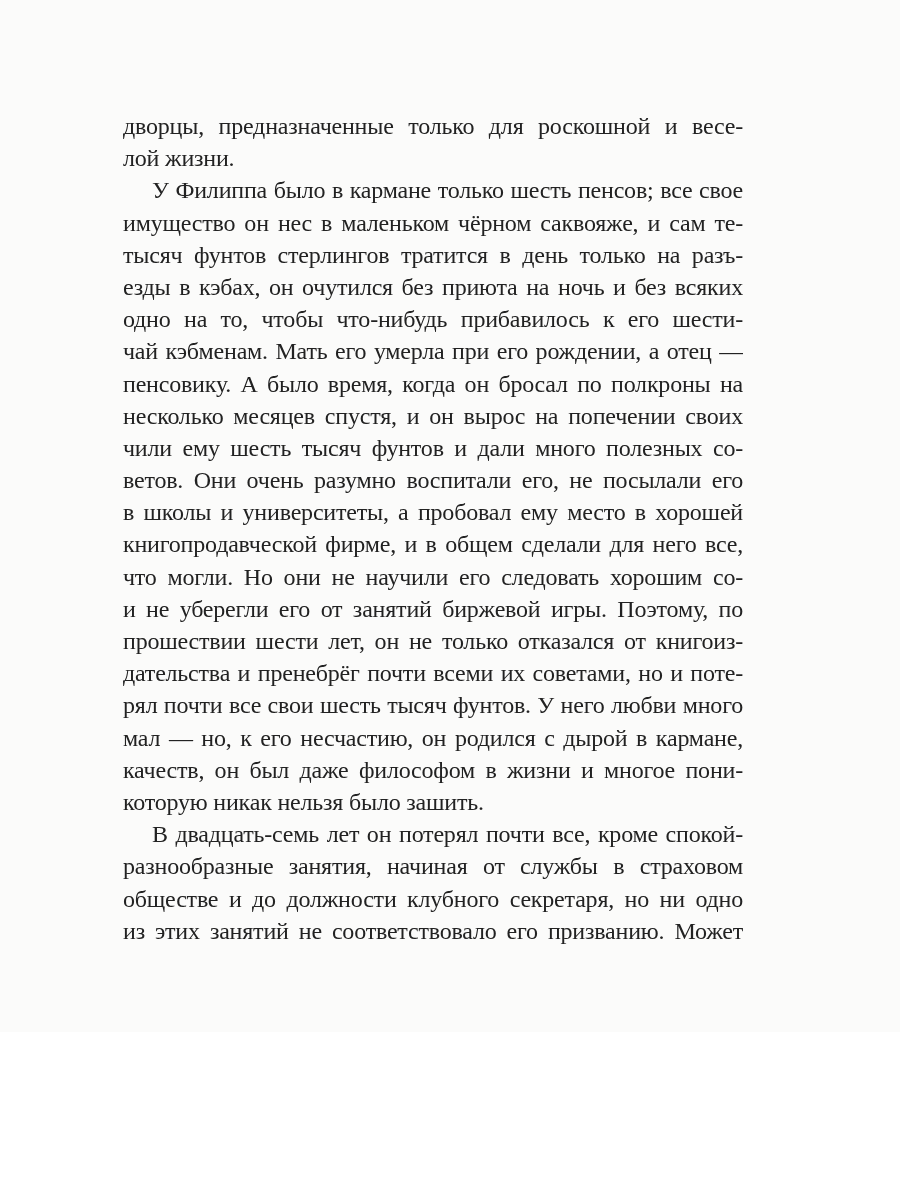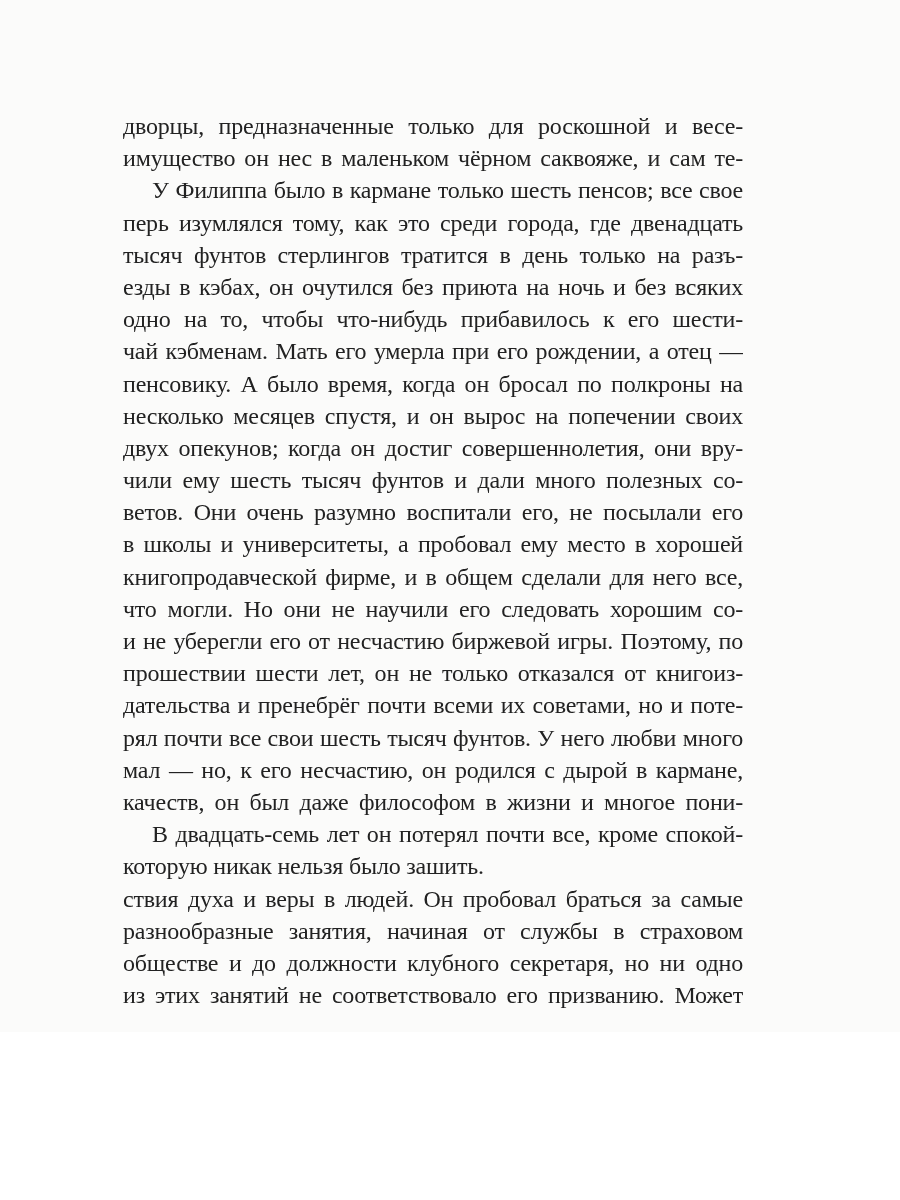--- a/index.html
+++ b/index.html
@@ -47,42 +47,40 @@
     font-size: 25px;
     line-height: 30px;
   }
 </style>
 </head>
 <body>
 
 <div class="page">
   <div class="text-block">
       <div class="line">дворцы, предназначенные только для роскошной и весе-</div>
+      <div class="line para-end">лой жизни.</div>
+      <div class="line indent">У Филиппа было в кармане только шесть пенсов; все свое</div>
       <div class="line">имущество он нес в маленьком чёрном саквояже, и сам те-</div>
-      <div class="line indent">У Филиппа было в кармане только шесть пенсов; все свое</div>
-      <div class="line">перь изумлялся тому, как это среди города, где двенадцать</div>
       <div class="line">тысяч фунтов стерлингов тратится в день только на разъ-</div>
       <div class="line">езды в кэбах, он очутился без приюта на ночь и без всяких</div>
       <div class="line">одно на то, чтобы что-нибудь прибавилось к его шести-</div>
       <div class="line">чай кэбменам. Мать его умерла при его рождении, а отец —</div>
       <div class="line">пенсовику. А было время, когда он бросал по полкроны на</div>
       <div class="line">несколько месяцев спустя, и он вырос на попечении своих</div>
-      <div class="line">двух опекунов; когда он достиг совершеннолетия, они вру-</div>
       <div class="line">чили ему шесть тысяч фунтов и дали много полезных со-</div>
       <div class="line">ветов. Они очень разумно воспитали его, не посылали его</div>
       <div class="line">в школы и университеты, а пробовал ему место в хорошей</div>
       <div class="line">книгопродавческой фирме, и в общем сделали для него все,</div>
       <div class="line">что могли. Но они не научили его следовать хорошим со-</div>
-      <div class="line">и не уберегли его от несчастию биржевой игры. Поэтому, по</div>
+      <div class="line">и не уберегли его от занятий биржевой игры. Поэтому, по</div>
       <div class="line">прошествии шести лет, он не только отказался от книгоиз-</div>
       <div class="line">дательства и пренебрёг почти всеми их советами, но и поте-</div>
       <div class="line">рял почти все свои шесть тысяч фунтов. У него любви много</div>
       <div class="line">мал — но, к его несчастию, он родился с дырой в кармане,</div>
       <div class="line">качеств, он был даже философом в жизни и многое пони-</div>
+      <div class="line para-end">которую никак нельзя было зашить.</div>
       <div class="line indent">В двадцать-семь лет он потерял почти все, кроме спокой-</div>
-      <div class="line para-end">которую никак нельзя было зашить.</div>
-      <div class="line">ствия духа и веры в людей. Он пробовал браться за самые</div>
       <div class="line">разнообразные занятия, начиная от службы в страховом</div>
       <div class="line">обществе и до должности клубного секретаря, но ни одно</div>
       <div class="line">из этих занятий не соответствовало его призванию. Может</div>
     </div>
   <div class="page-number">8</div>
 </div>
 
 </body></html>

